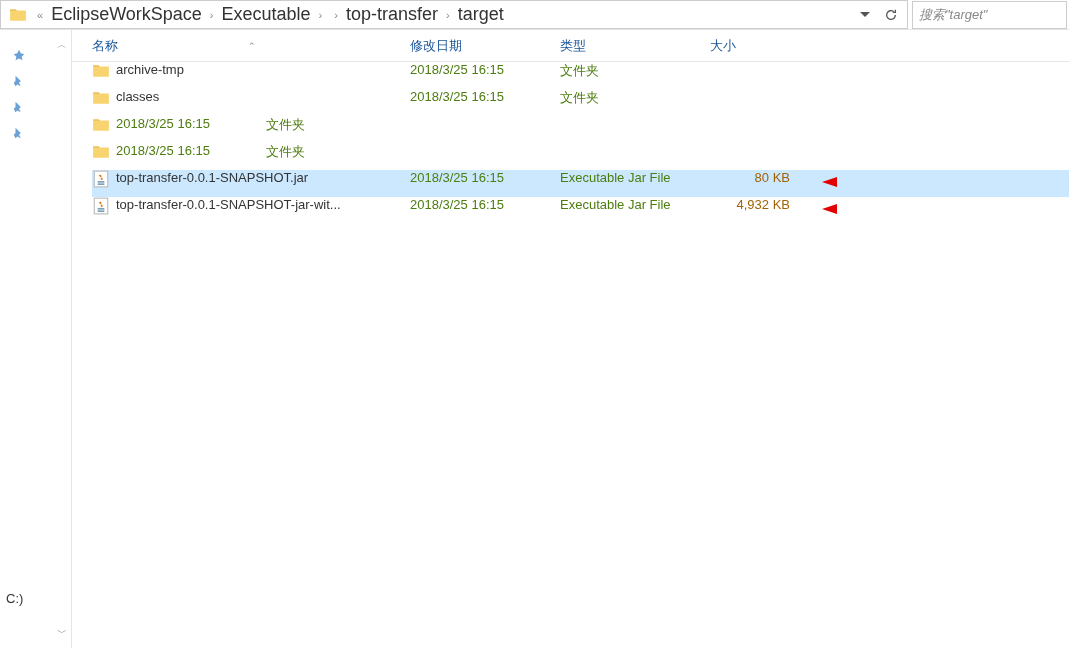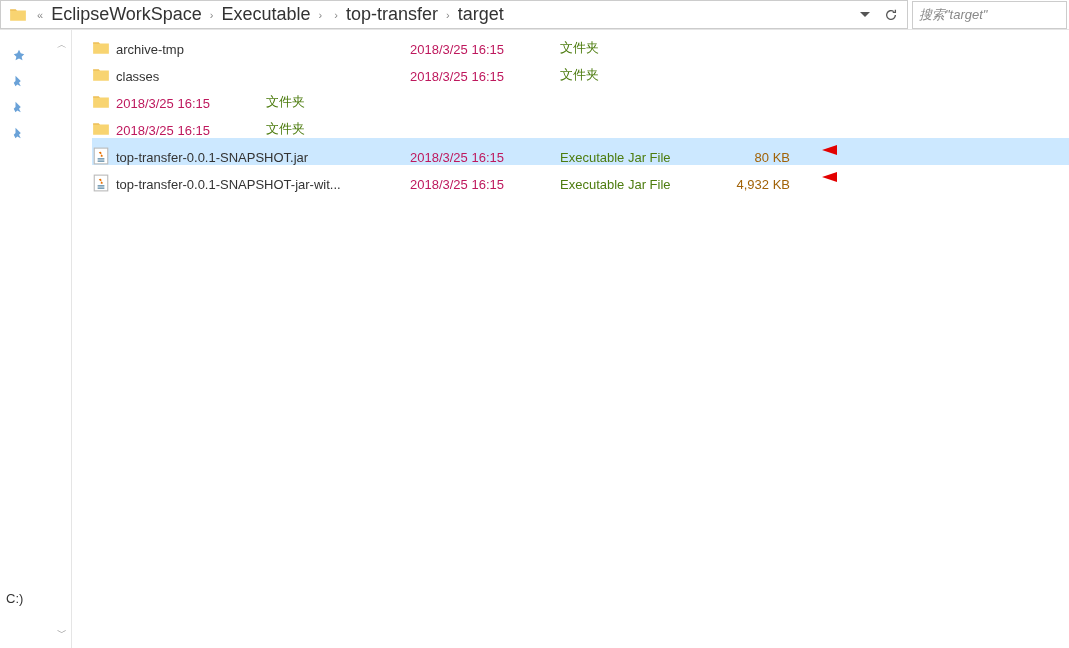--- a/index.html
+++ b/index.html
@@ -152,40 +152,40 @@
       color: #888;
       margin-left: 80px;
     }
     .file-list {
       flex: 1;
       padding-left: 20px;
       position: relative;
     }
     .file-row {
       display: flex;
-      align-items: flex-end;
+      align-items: flex-start;
       height: 27px;
       font-size: 13px;
       color: #333;
       cursor: pointer;
       padding-right: 18px;
     }
     .file-row.selected {
       background: #cce8ff;
     }
     .file-icon {
       width: 18px;
       height: 18px;
       margin-right: 6px;
       display: inline-flex;
       align-items: center;
       justify-content: center;
     }
     .fname { width: 294px; white-space: nowrap; overflow: hidden; text-overflow: ellipsis; }
-    .fdate { width: 150px; color: #be185d; }
+    .fdate { width: 150px; color: #4d7c0f; }
     .ftype { width: 150px; color: #4d7c0f; }
     .fsize { width: 80px; text-align: right; color: #a16207; }
     .red-arrow {
       position: absolute;
       width: 65px;
       height: 12px;
     }
   </style>
 </head>
 <body>
@@ -249,20 +249,29 @@
         <span class="pin-icon"><svg viewBox="0 0 16 16">
               <path fill="#6aa2d8" d="M4 2l6 6-2 2 2 4-4-2-2 2-2-4 2-2z"></path>
             </svg></span>
       </div>
     </div>
     <div class="drive-label">C:)</div>
     <span class="sidebar-expand">﹀</span>
   </div>
 
   <div class="file-area">
+    <div class="column-headers">
+      <div class="col-name">
+        <span>名称</span>
+        <span class="sort-arrow">⌃</span>
+      </div>
+      <div class="col-date">修改日期</div>
+      <div class="col-type">类型</div>
+      <div class="col-size">大小</div>
+    </div>
     <div class="file-list" id="file-list">
       <svg class="red-arrow" style="top:114px;left:750px" viewBox="0 0 65 12">
           <path fill="#e30000" d="M65 6H15M0 6l15-5v10z"></path>
         </svg>
       <svg class="red-arrow" style="top:141px;left:750px" viewBox="0 0 65 12">
           <path fill="#e30000" d="M65 6H15M0 6l15-5v10z"></path>
         </svg>
     <div class="file-row">
           <span class="file-icon">
             <svg viewBox="0 0 16 16">

